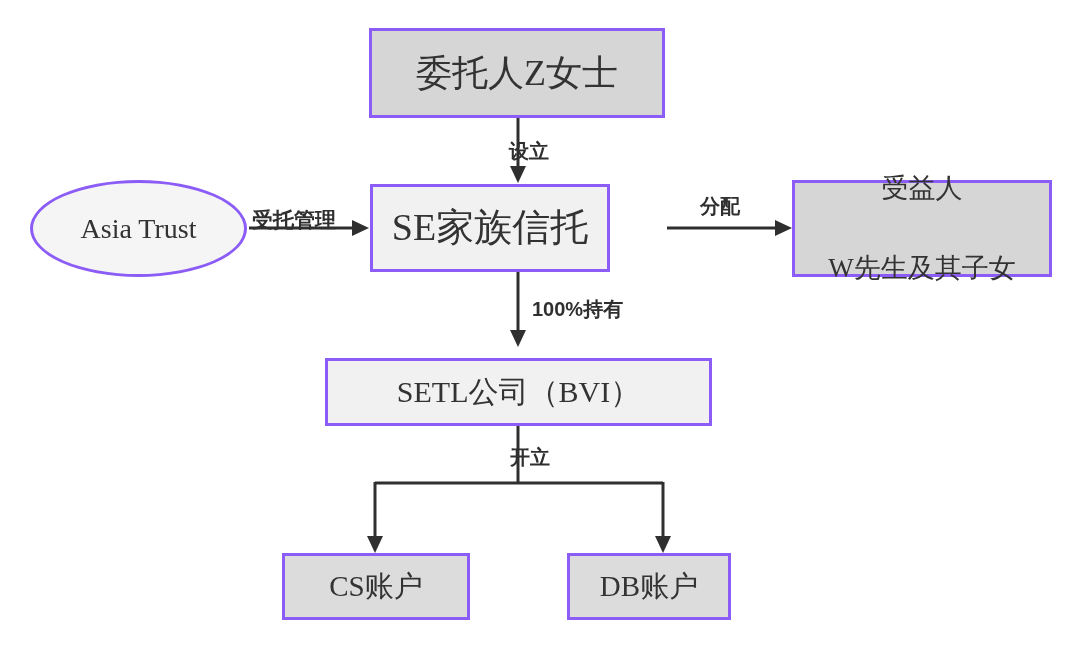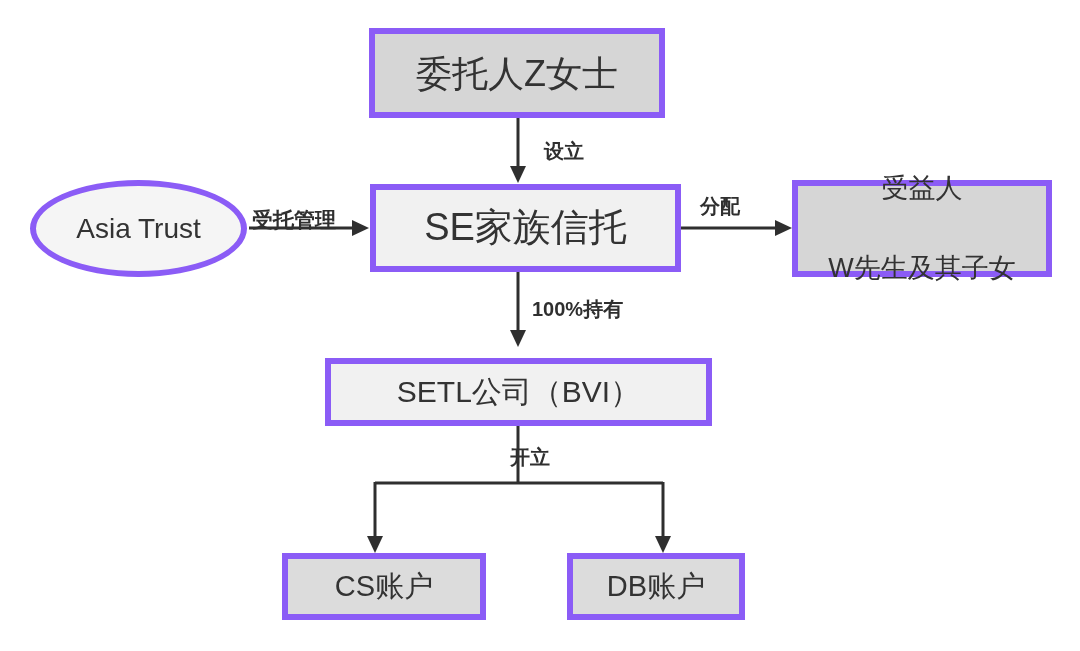--- a/index.html
+++ b/index.html
@@ -26,44 +26,45 @@
     stroke-width: 3;
     fill: none;
   }
   svg.wires polygon {
     fill: #2f2f2f;
     stroke: none;
   }
   .node {
     position: absolute;
     box-sizing: border-box;
-    border: 6px solid #8b5cf6;
+    border: 3px solid #8b5cf6;
     display: flex;
     flex-direction: column;
     align-items: center;
     justify-content: center;
     text-align: center;
     line-height: 1.25;
+    font-family: Liberation Serif, serif;
   }
   .node .t { white-space: nowrap; }
   .node-settlor   { left: 369px; top: 28px;  width: 296px; height: 90px; font-size: 36px; }
-  .node-trust     { left: 370px; top: 184px; width: 311px; height: 88px; font-size: 38px; }
+  .node-trust     { left: 370px; top: 184px; width: 240px; height: 88px; font-size: 38px; }
   .node-trustee   { left: 30px;  top: 180px; width: 217px; height: 97px; font-size: 28px; border-radius: 50%; }
   .node-beneficiary { left: 792px; top: 180px; width: 260px; height: 97px; font-size: 27px; gap: 46px; }
   .node-company   { left: 325px; top: 358px; width: 387px; height: 68px; font-size: 30px; }
-  .node-cs        { left: 282px; top: 553px; width: 204px; height: 67px; font-size: 29px; align-items: center; }
-  .node-db        { left: 567px; top: 553px; width: 178px; height: 67px; font-size: 29px; }
+  .node-cs        { left: 282px; top: 553px; width: 188px; height: 67px; font-size: 29px; align-items: center; }
+  .node-db        { left: 567px; top: 553px; width: 164px; height: 67px; font-size: 29px; }
   .edge-label {
     position: absolute;
     font-weight: bold;
     font-size: 20px;
     color: #2f2f2f;
     white-space: nowrap;
   }
-  .lbl-establish { left: 544px; top: 138px; }
+  .lbl-establish { left: 509px; top: 138px; }
   .lbl-entrust   { left: 252px; top: 206px; font-size: 21px; }
   .lbl-distribute{ left: 700px; top: 193px; }
   .lbl-holding   { left: 532px; top: 296px; }
   .lbl-open      { left: 510px; top: 444px; }
 </style>
 </head>
 <body>
 
 <div class="canvas">
 

